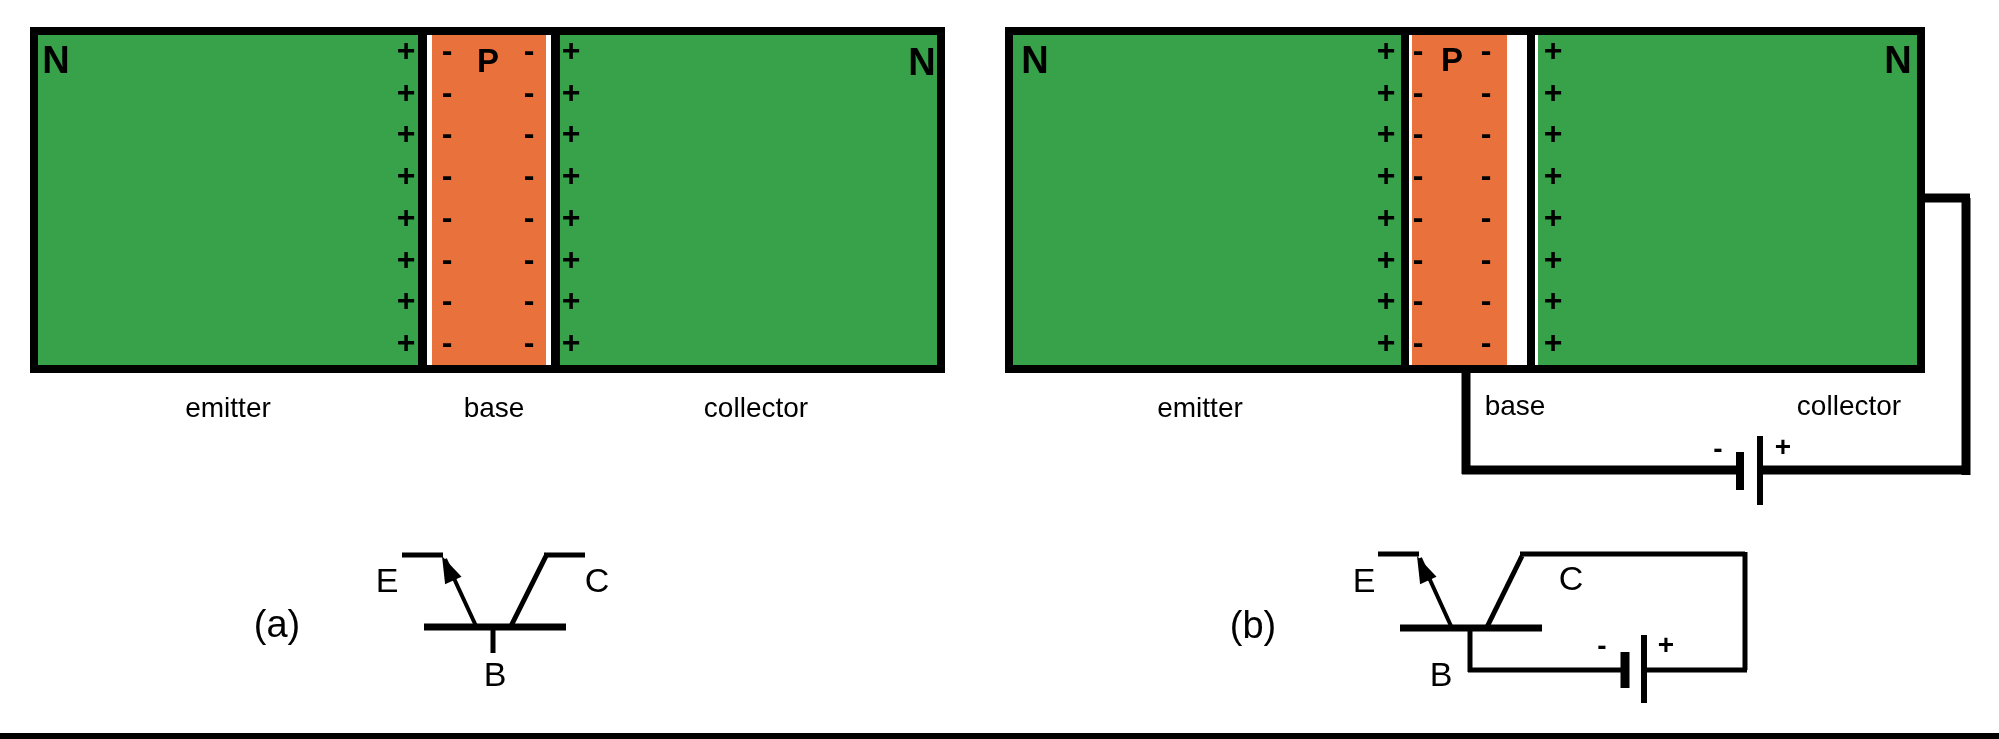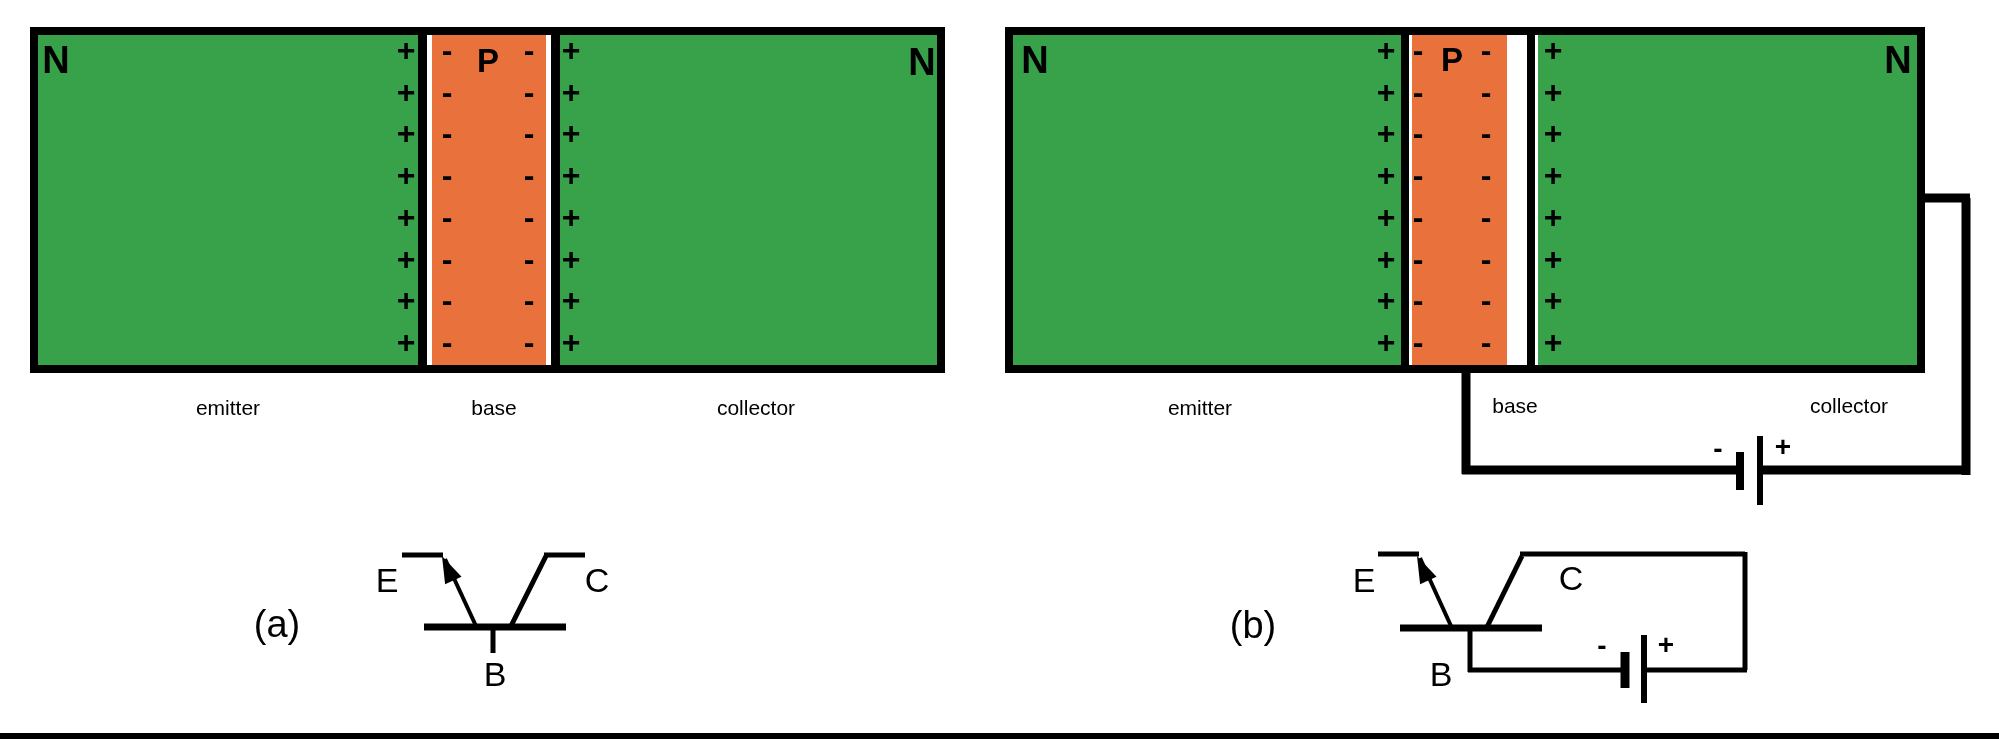--- a/index.html
+++ b/index.html
@@ -23,21 +23,21 @@
   .signs{
     position:absolute;top:36px;height:320px;width:24px;
     display:flex;flex-direction:column;justify-content:space-between;align-items:center;
     font-weight:bold;font-size:32px;z-index:3;
   }
   .signs span{display:block;height:28px;line-height:28px;}
   
   .lbl{position:absolute;transform:translate(-50%,-50%);white-space:nowrap;z-index:4;}
   .n-label{font-size:38px;font-weight:bold;}
   .p-label{font-size:33px;font-weight:bold;}
-  .under-label{font-size:21px;}
+  .under-label{font-size:28px;}
   .sym-label{font-size:34px;}
   .caption{font-size:38px;}
   .batt-label{font-size:28px;font-weight:bold;}
   svg.wires{position:absolute;left:0;top:0;z-index:2;}
   .bottom-bar{position:absolute;left:0;top:733px;width:1999px;height:6px;background:var(--ink,#000);}
 </style>
 </head>
 <body>
 
 <div class="block" style="left:30px;width:915px;">

